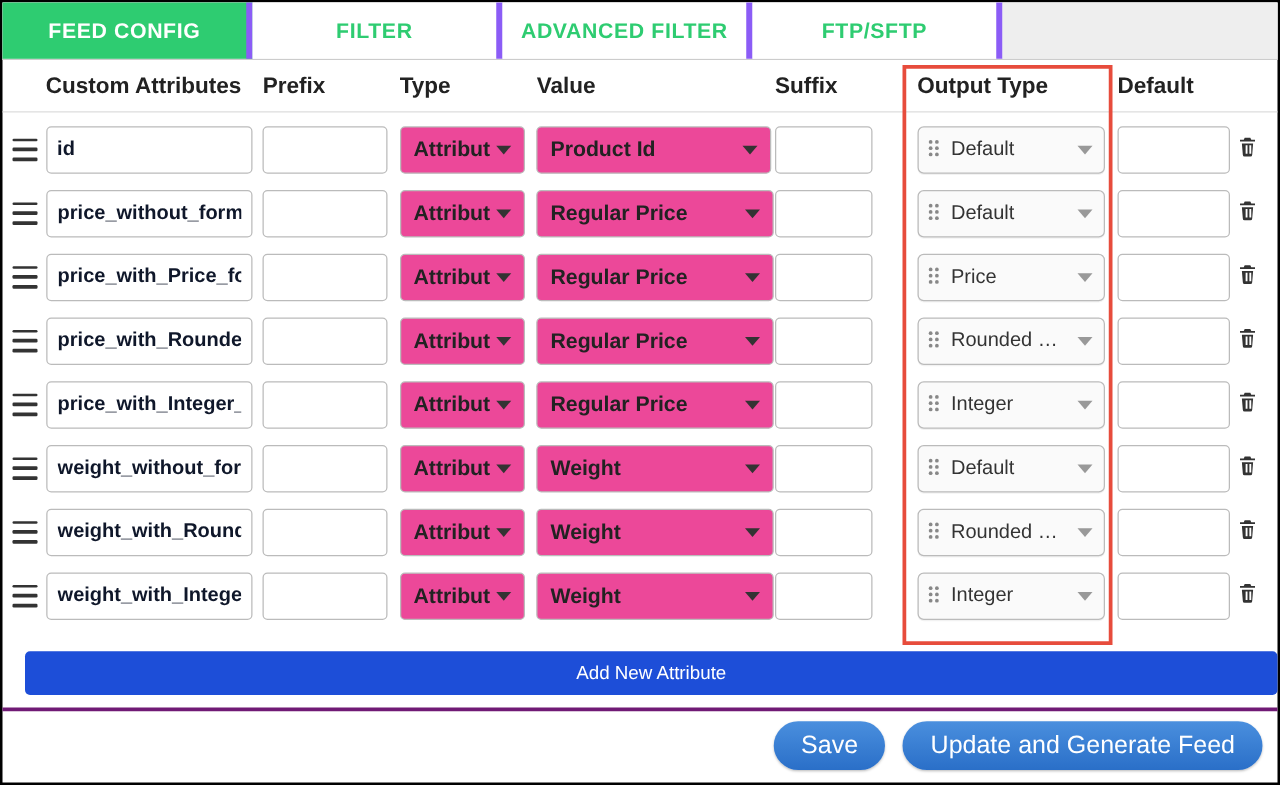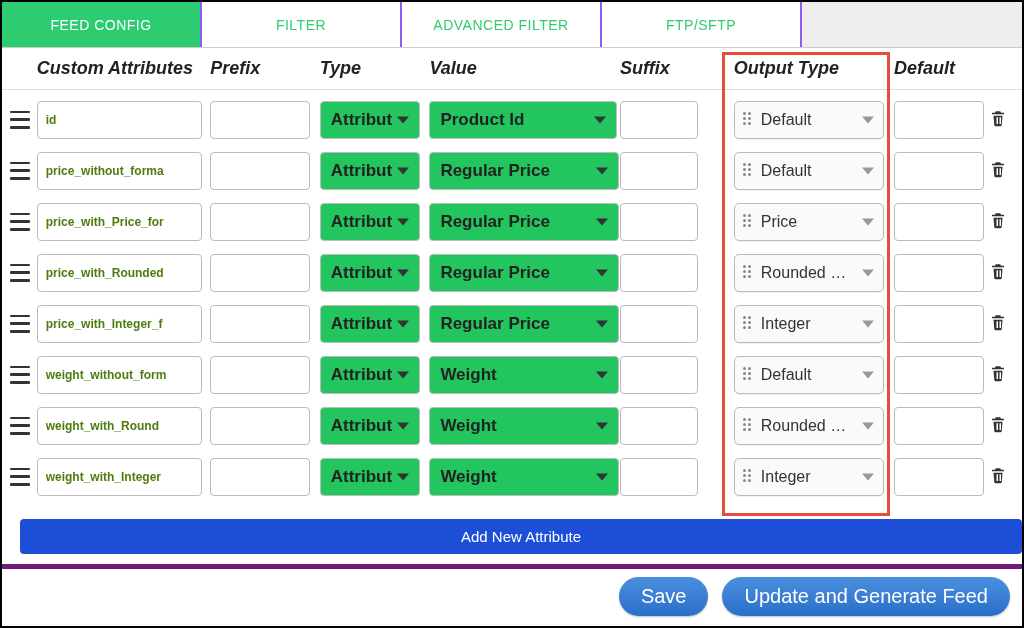--- a/index.html
+++ b/index.html
@@ -20,44 +20,43 @@
   
   .tabs {
     display: flex;
     height: 46px;
     border-bottom: 1px solid #ccc;
     background: #eee;
   }
   .tab {
     flex: 0 0 200px;
     display: flex; align-items: center; justify-content: center;
-    font-weight: 400;
-    font-size: 14px;
+    font-weight: 700;
+    font-size: 17px;
     cursor: pointer;
-    border-right: 2px solid #8b5cf6;
+    border-right: 5px solid #8b5cf6;
     background: #fff;
     color: #2ecc71;
     letter-spacing: .5px;
   }
   .tab.active {
     background: #2ecc71;
     color: #fff;
   }
   .tab-spacer { flex:1; background:#eee; }
 
   
   .colheads {
     display: flex;
     align-items: flex-start;
     padding: 10px 8px 10px 8px;
     font-weight: 700;
     font-size: 18px;
     border-bottom: 1px solid #ddd;
     gap: 0;
-    font-style: italic;
   }
   .col-handle { width: 28px; }
   .col-attr   { width: 182px; }
   .col-prefix { width: 115px; }
   .col-type   { width: 115px; }
   .col-value  { width: 200px; }
   .col-suffix { width: 90px; }
   .col-output { width: 168px; margin-left: 28px;}
   .col-command{ width: 100px; }
   .col-trash  { width: 26px; }
@@ -84,43 +83,43 @@
   }
   .handle-icon span {
     height: 2.5px; background: #333; border-radius: 1px;
   }
 
   .input {
     height: 38px;
     border: 1.5px solid #bbb;
     border-radius: 4px;
     padding: 0 8px;
-    font-size: 12px;
+    font-size: 16px;
     font-weight: 600;
-    color: #4d7c0f;
+    color: #0f172a;
     width: 100%;
     white-space: nowrap;
     overflow: hidden;
     text-overflow: clip;
     background:#fff;
   }
 
   .select {
     height: 38px;
     border: 1.5px solid #bbb;
     border-radius: 4px;
     padding: 0 28px 0 10px;
     font-size: 17px;
     font-weight: 700;
     color: #222;
     width: 100%;
     display:flex; align-items:center;
     position:relative;
     cursor:pointer;
-    background:#22c55e;
+    background:#ec4899;
     text-align:center;
   }
   .select::after {
     content:"";
     position:absolute; right:10px; top:50%;
     width:0;height:0;
     border-left:6px solid transparent;
     border-right:6px solid transparent;
     border-top:7px solid #333;
     transform:translateY(-50%);
@@ -191,21 +190,21 @@
     font-size: 15px;
     border-radius:4px;
     cursor:pointer;
   }
   .footer {
     display:flex;
     justify-content:flex-end;
     padding: 8px 12px 10px 12px;
     gap: 14px;
     align-items:center;
-    border-top:5px solid #701a75;
+    border-top:3px solid #701a75;
     margin-top: 10px;
   }
   .pill-btn {
     border:none;
     color:#fff;
     font-size:20px;
     font-weight:500;
     padding: 8px 22px;
     border-radius: 999px;
     cursor:pointer;

